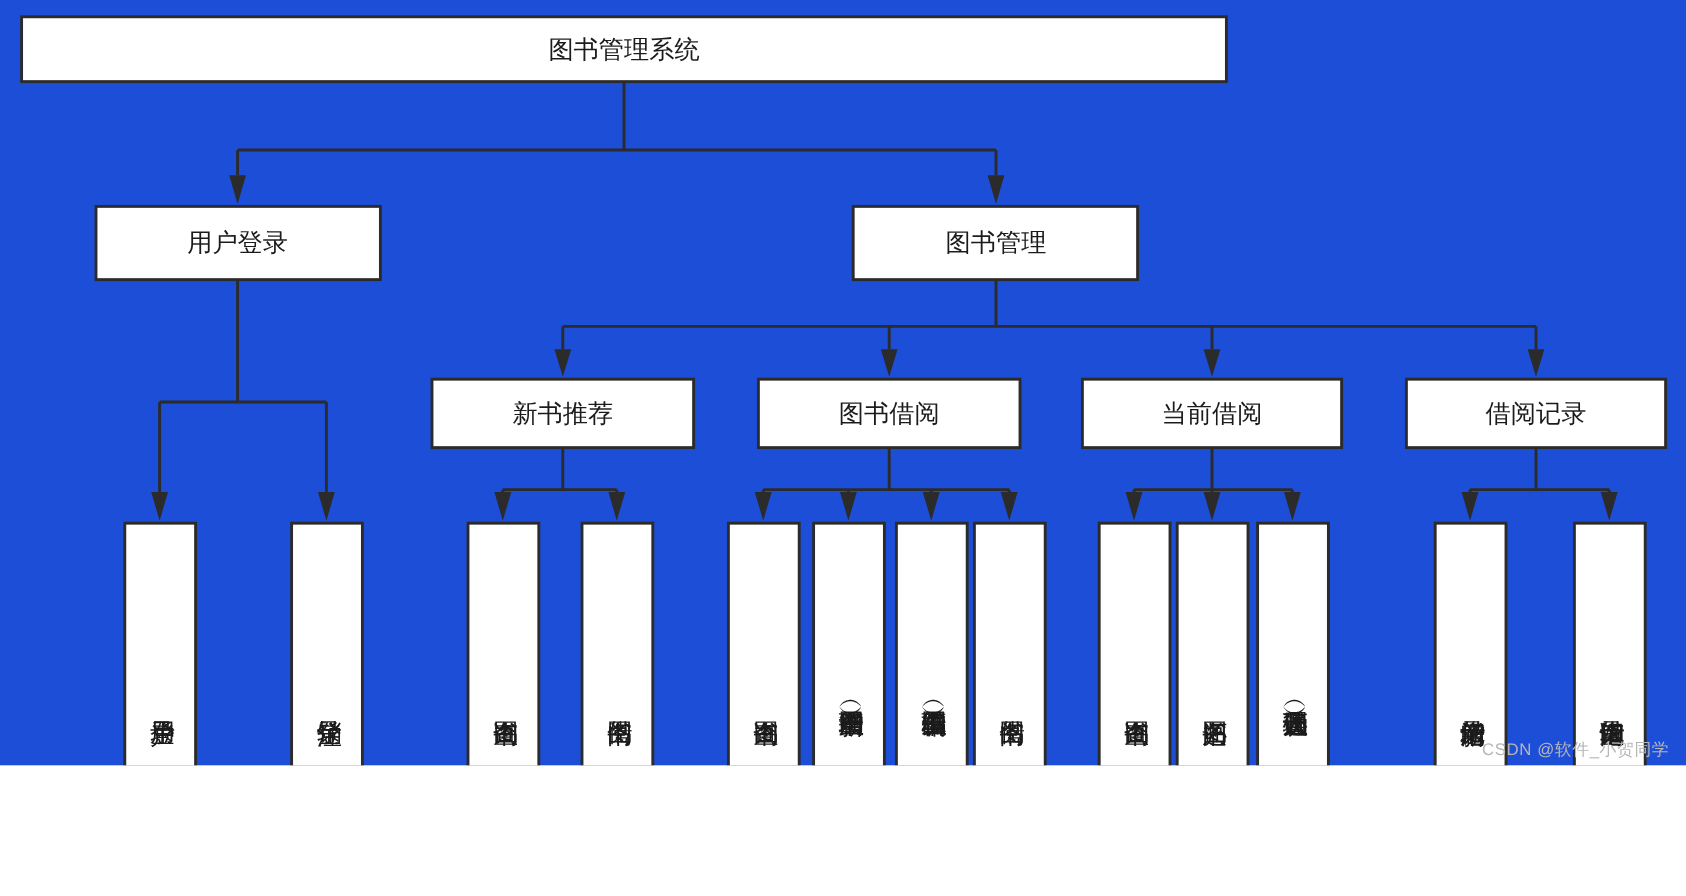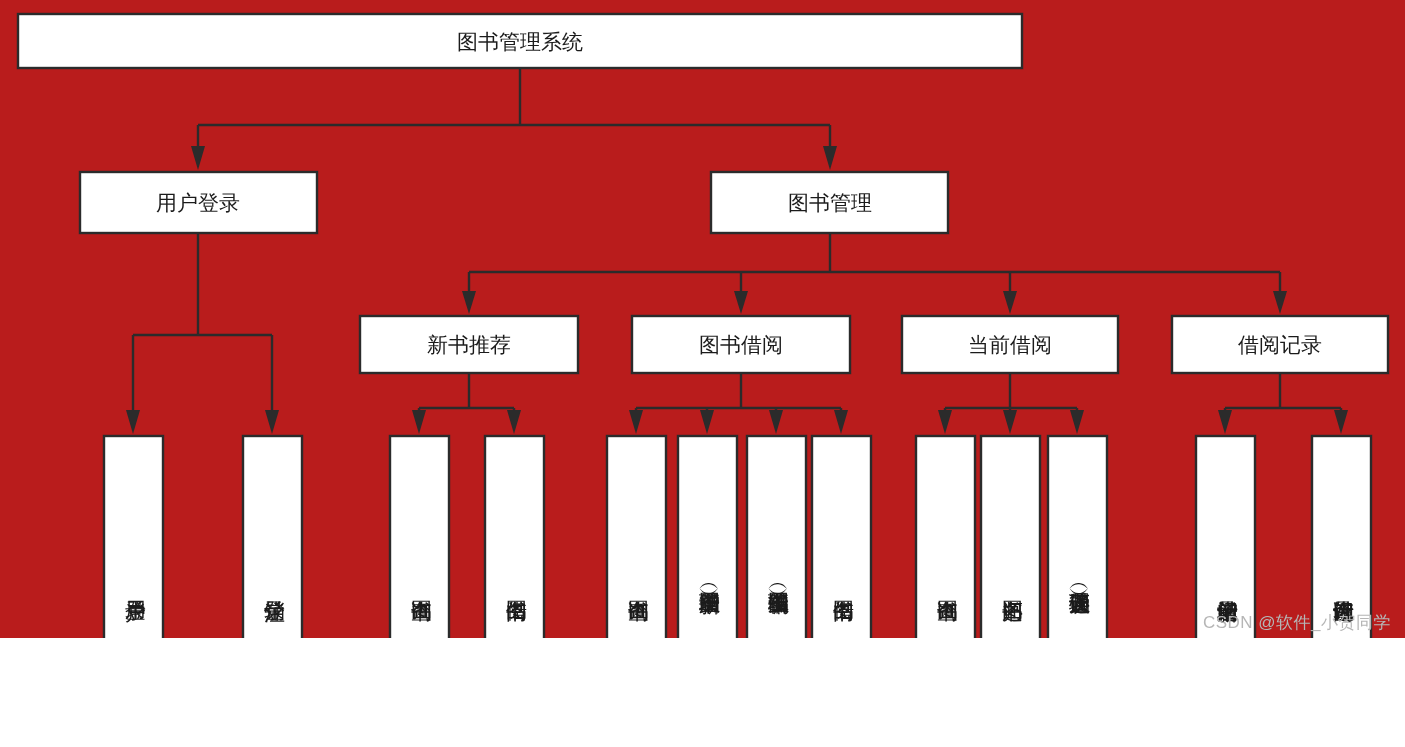--- a/index.html
+++ b/index.html
@@ -4,21 +4,21 @@
 <style>
   html, body {
     margin: 0;
     padding: 0;
     background: #ffffff;
   }
   #page {
     position: relative;
     width: 1405px;
     height: 638px;
-    background: #b91c1c;
+    background: #1d4ed8;
     font-family: "Liberation Sans", "DejaVu Sans", sans-serif;
     overflow: hidden;
   }
   svg.diagram {
     position: absolute;
     left: 0;
     top: 0;
     width: 1405px;
     height: 747px;
   }
@@ -51,21 +51,21 @@
   }
   .arrow-head {
     fill: #2b2b2b;
     stroke: none;
   }
   .watermark {
     position: absolute;
     right: 14px;
     bottom: 4px;
     font-family: "Liberation Sans", "DejaVu Sans", sans-serif;
-    font-size: 17px;
+    font-size: 14px;
     color: #b6b6b6;
     letter-spacing: 0.5px;
     white-space: nowrap;
     user-select: none;
   }
 </style>
 </head>
 <body>
 
 <div id="page">

